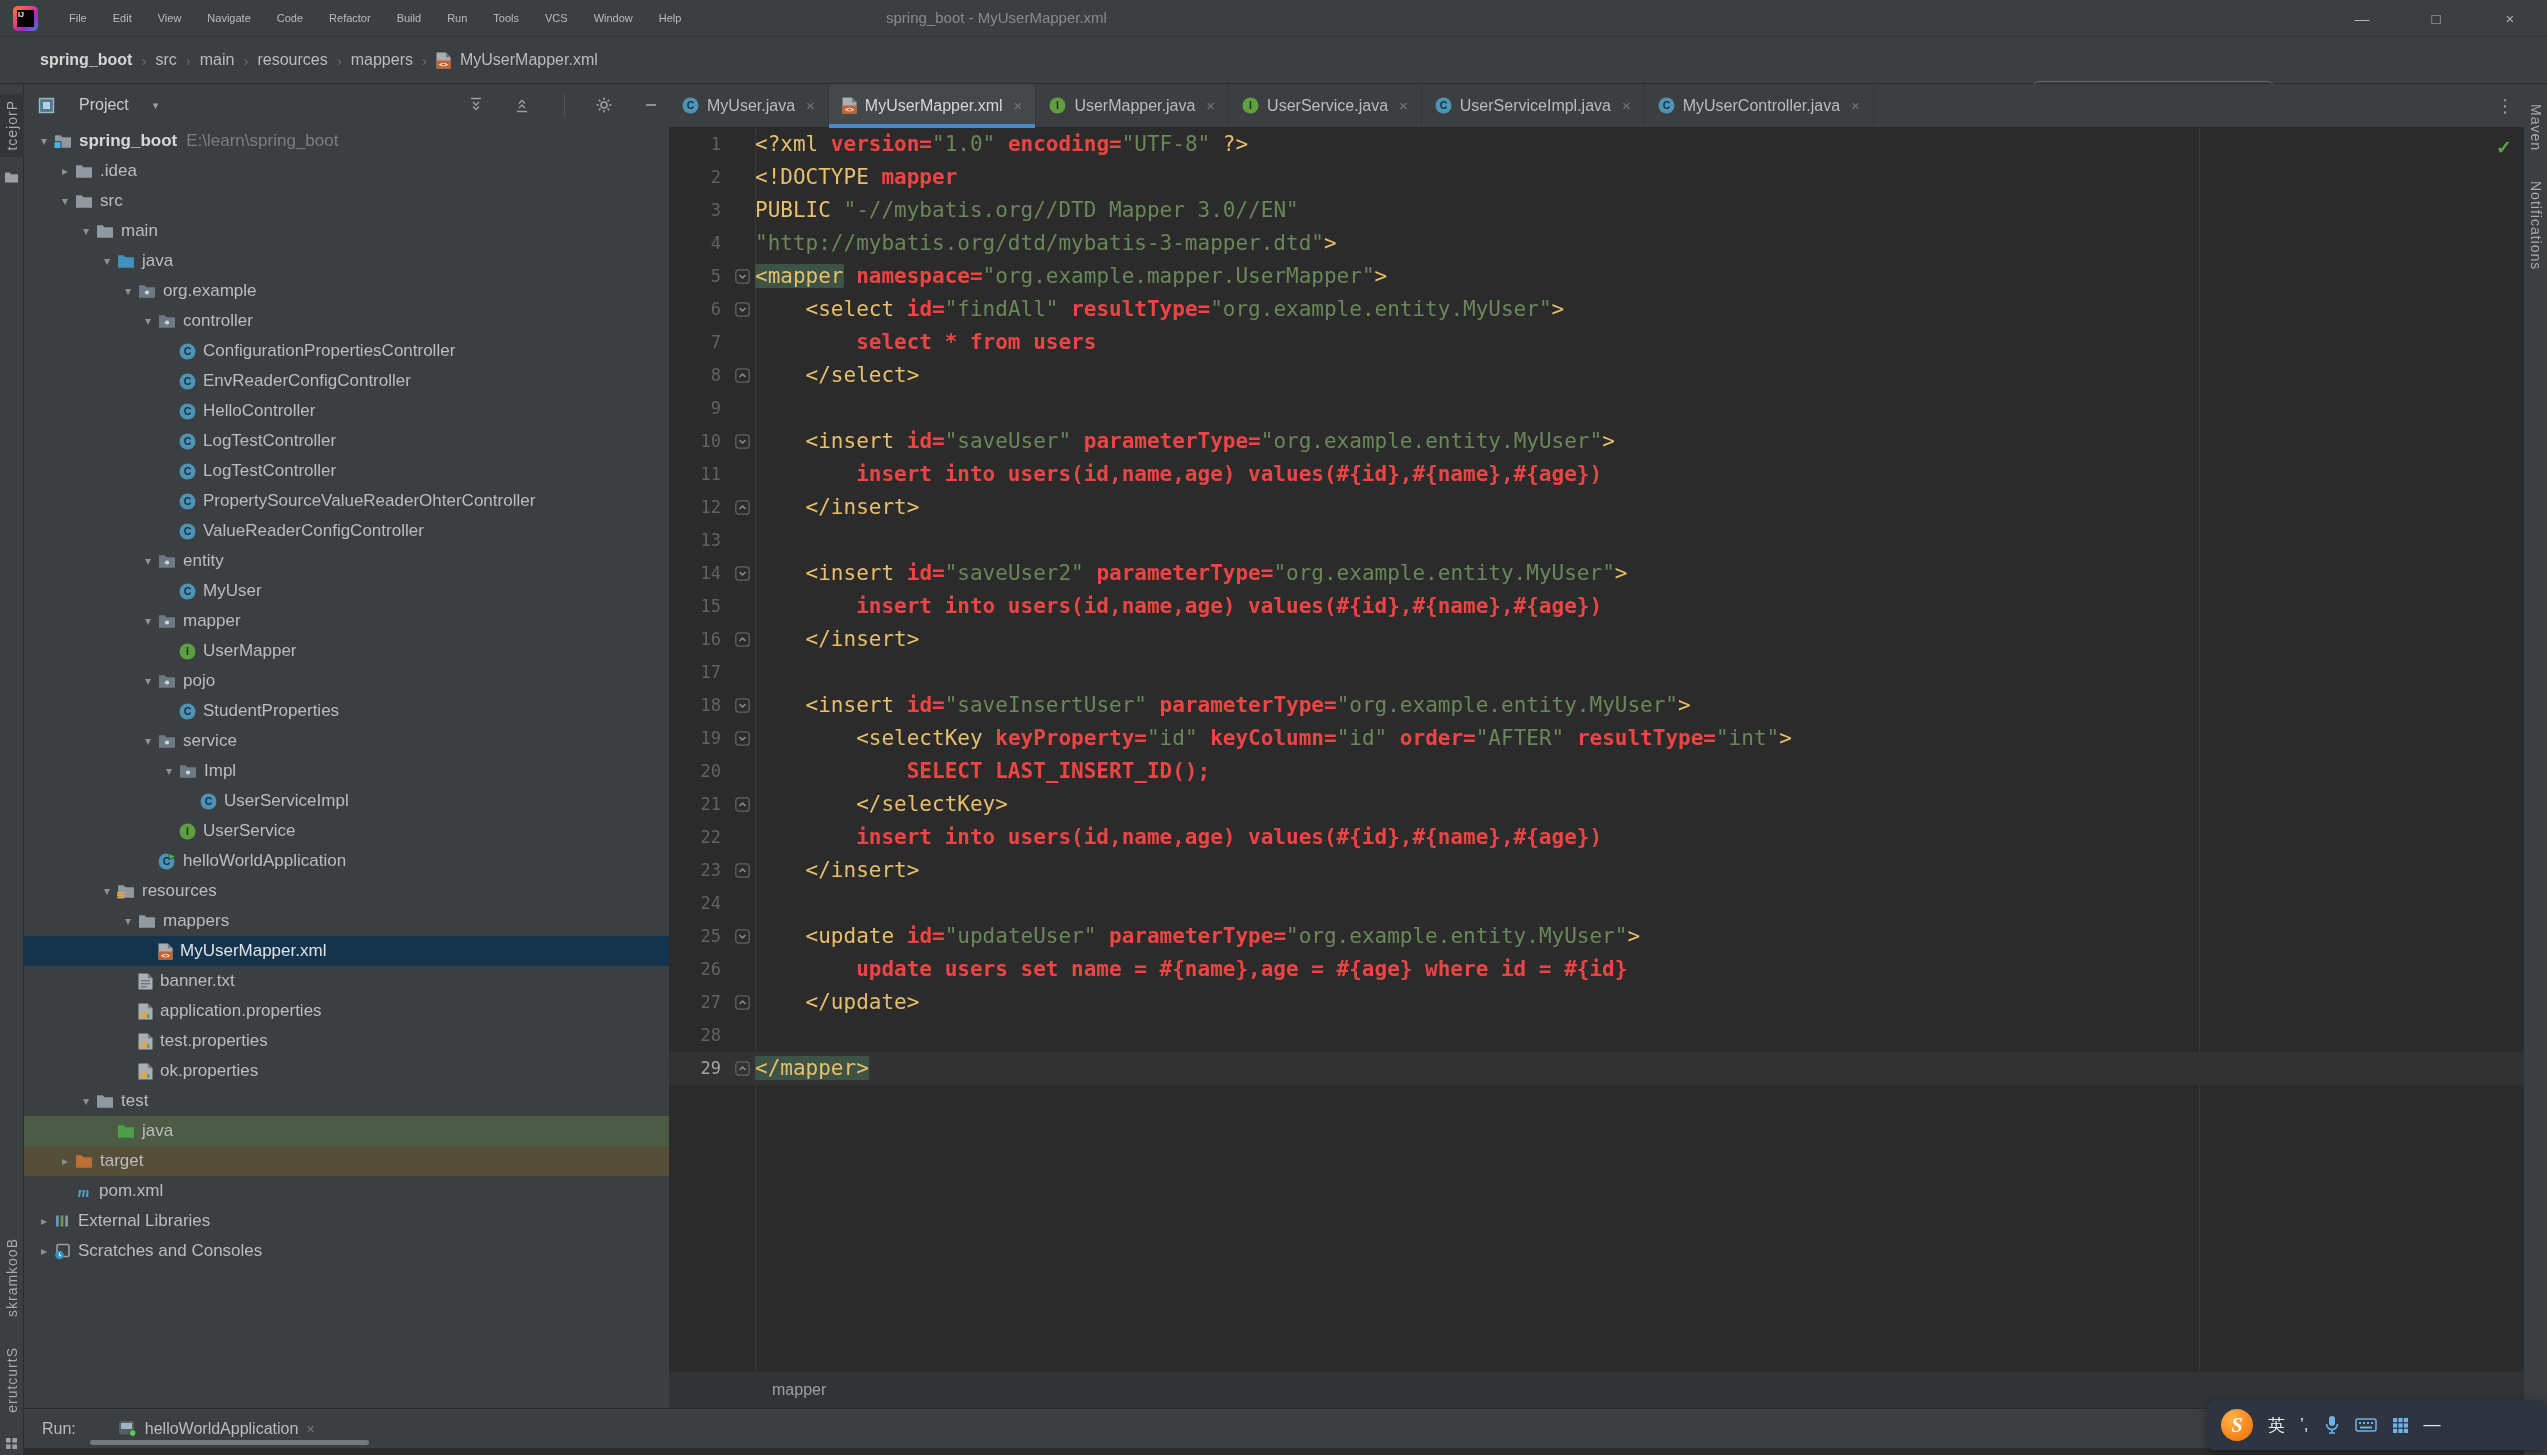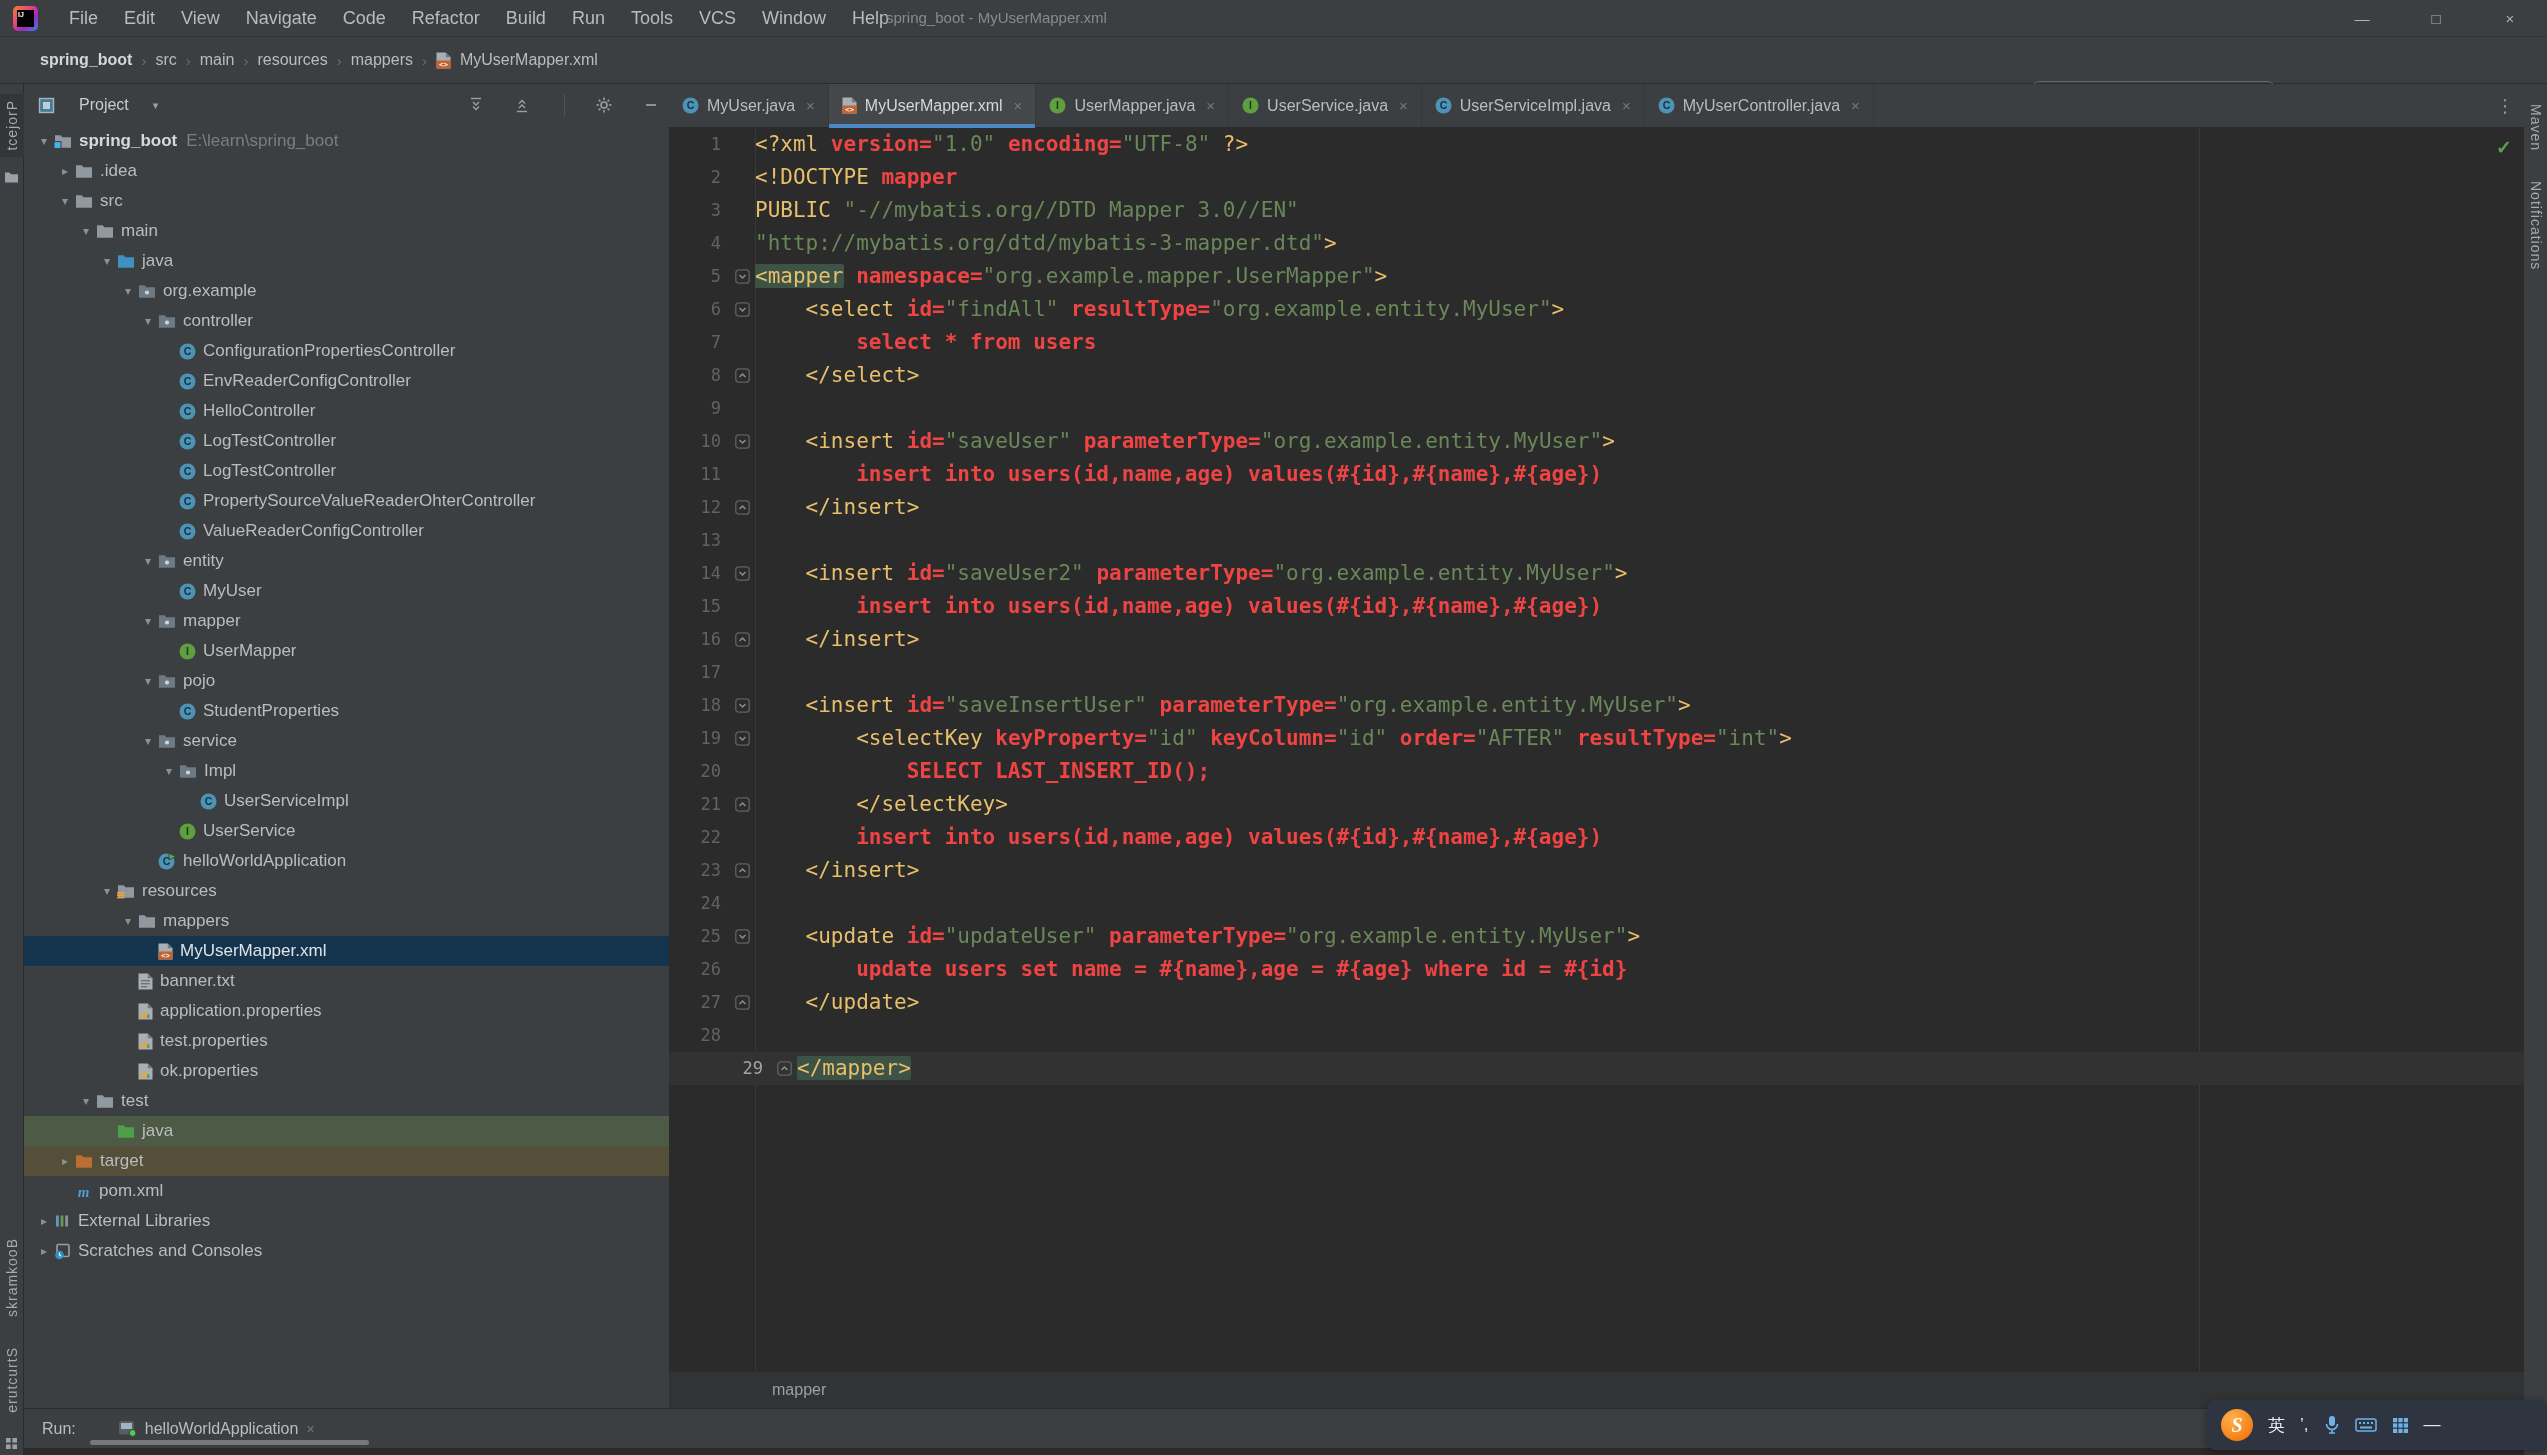--- a/index.html
+++ b/index.html
@@ -10,21 +10,21 @@
   .ic svg{display:block;}
 
   
   .titlebar{left:0;top:0;width:2547px;height:36px;background:#3c3f41;display:flex;align-items:center;}
   .logo{width:25px;height:25px;margin-left:13px;border-radius:5px;
         background:linear-gradient(135deg,#fc801d 0%,#e1447f 40%,#9c2bbf 65%,#3d7fe2 100%);
         display:flex;align-items:center;justify-content:center;}
   .logo i{width:17px;height:17px;background:#000;display:flex;align-items:flex-start;justify-content:flex-start;}
   .logo i b{color:#fff;font-size:7px;font-style:normal;line-height:8px;padding:1px 0 0 1px;letter-spacing:0;}
   .menus{display:flex;margin-left:18px;}
-  .menu-item{padding:0 13px;font-size:18px;color:#bbbbbb;line-height:36px;cursor:default;}
+  .menu-item{padding:0 13px;font-size:11px;color:#bbbbbb;line-height:36px;cursor:default;}
   .win-title{position:absolute;left:886px;top:0;line-height:36px;font-size:15px;color:#8a8a8a;}
   .winbtns{position:absolute;right:0;top:0;height:36px;display:flex;}
   .winbtn{width:74px;height:36px;display:flex;align-items:center;justify-content:center;color:#afb1b3;font-size:15px;}
 
   
   .navbar{left:0;top:36px;width:2547px;height:48px;background:#3c3f41;border-top:1px solid #333637;
           border-bottom:1px solid #2b2b2b;display:flex;align-items:center;box-sizing:border-box;}
   .crumbs{display:flex;align-items:center;margin-left:40px;font-size:16px;gap:9px;}
   .crumb{color:#bbbbbb;}
   .crumb.bold{font-weight:bold;color:#d6d6d6;}
@@ -78,21 +78,21 @@
   .tab-more{position:absolute;right:10px;top:0;height:44px;display:flex;align-items:center;
             color:#9da0a3;font-size:18px;}
   .codewrap{position:absolute;left:0;top:44px;right:0;bottom:0;background:#2b2b2b;overflow:hidden;}
   .gutline{position:absolute;left:86px;top:0;bottom:0;width:1px;background:#36383a;}
   .marginline{position:absolute;left:1530px;top:0;bottom:0;width:1px;background:#383b3d;}
   .okcheck{position:absolute;right:12px;top:8px;color:#57a64a;font-size:19px;font-weight:bold;}
   .cl{display:flex;height:33px;position:relative;}
   .cl.caret{background:#323232;}
   .cl .num{width:52px;flex:none;text-align:right;padding-right:8px;color:#606366;
            font-family:"DejaVu Sans Mono",monospace;font-size:17px;line-height:33px;}
-  .cl.caret .num{color:#a4a3a3;margin-left:42px;}
+  .cl.caret .num{color:#a4a3a3;}
   .cl .foldc{width:26px;flex:none;display:flex;align-items:center;justify-content:center;}
   .cl .code{white-space:pre;font-family:"DejaVu Sans Mono",monospace;font-size:21px;line-height:33px;color:#a9b7c6;}
   .sy{color:#e8bf6a;text-align:right;} .sg{color:#6a8759;} .sw{color:#ef4444;font-weight:bold;}
   .hl{background:#3d5346;border-radius:2px;}
 
   
   .edcrumb{left:669px;top:1371px;width:1855px;height:37px;background:#313335;border-top:1px solid #2a2a2a;
            box-sizing:border-box;font-size:16px;color:#9da0a3;line-height:36px;padding-left:103px;}
 
   

